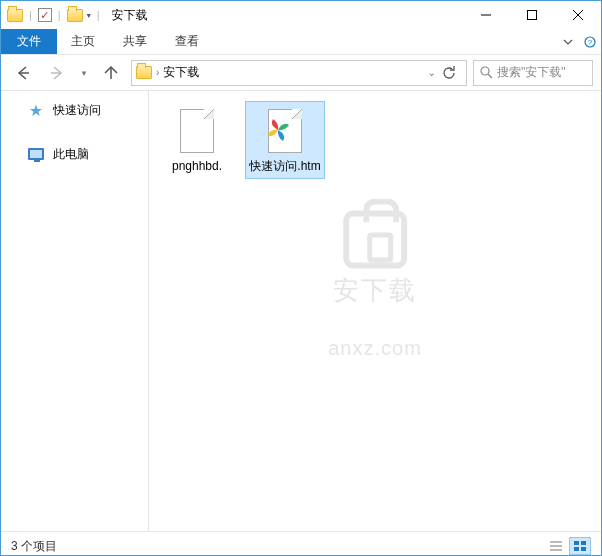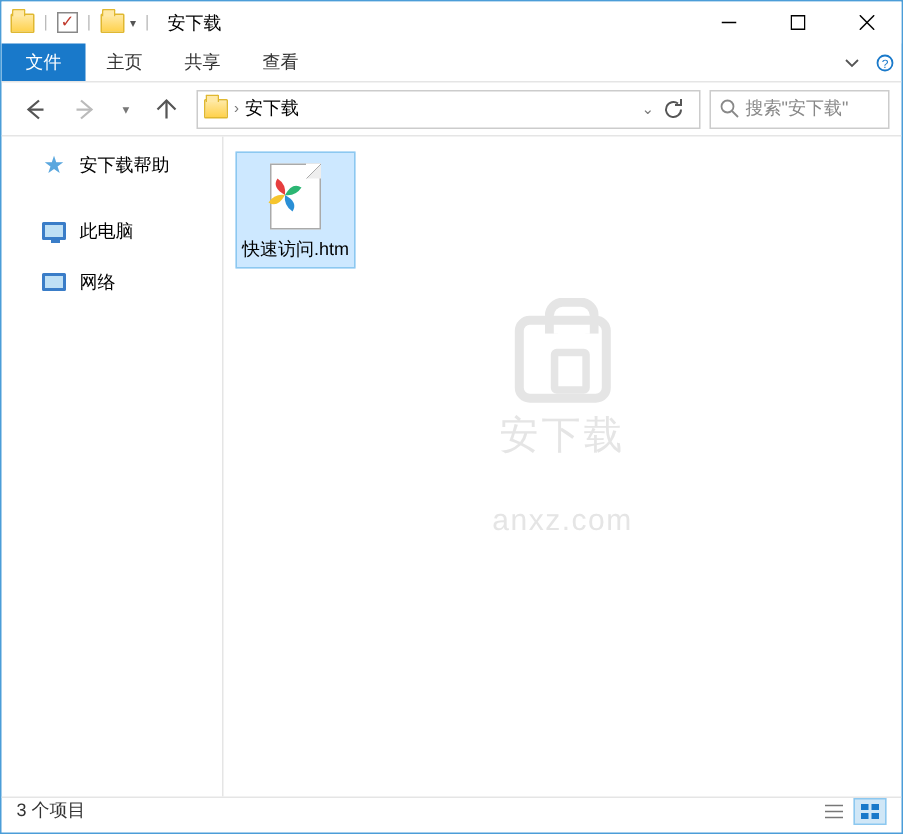--- a/index.html
+++ b/index.html
@@ -55,21 +55,21 @@
   .msi-disc { position:absolute; bottom:0; right:0; width:24px; height:24px; border-radius:50%; background: radial-gradient(circle,#fff 0 20%, #d8d8d8 21% 100%); border:1px solid #999; }
   .msi-box { position:absolute; bottom:0; left:4px; width:18px; height:14px; background:#f5e6a3; border:1px solid #c9a94e; }
 
   .watermark { position:absolute; top: 44%; left: 50%; transform: translate(-50%,-50%); text-align:center; color:#e5e5e5; pointer-events:none; user-select:none; }
   .wm-bag { width: 64px; height: 58px; margin: 0 auto 4px; border: 6px solid #e5e5e5; border-radius: 10px; position:relative; }
   .wm-bag::before { content:""; position:absolute; top:-18px; left:14px; width:24px; height:18px; border:6px solid #e5e5e5; border-bottom:none; border-radius: 12px 12px 0 0; }
   .wm-bag::after { content:""; position:absolute; top:16px; left:18px; width:16px; height:20px; border:5px solid #e5e5e5; border-radius:4px; }
   .wm-text1 { font-size: 26px; font-weight: 500; letter-spacing: 2px; }
   .wm-text2 { font-size: 20px; letter-spacing: 1px; margin-top: 29px; }
 
-  .statusbar { height: 24px; border-top: 1px solid #e5e5e5; display: flex; align-items: flex-start; padding: 0 10px; font-size: 12px; color: #333; }
+  .statusbar { height: 24px; border-top: 1px solid #e5e5e5; display: flex; align-items: flex-end; padding: 0 10px; font-size: 12px; color: #333; }
   .status-right { margin-left: auto; display:flex; gap:2px; }
   .viewbtn { width:22px; height:18px; border:1px solid transparent; display:flex; align-items:center; justify-content:center; color:#555; }
   .viewbtn.active { background:#d0e7f7; border-color:#8cc8f0; color:#1979ca; }
   .label { word-break: break-all; line-height: 1.2; }
 </style>
 </head>
 <body>
 
 <div class="titlebar">
   <div class="titlebar-left">
@@ -159,40 +159,40 @@
         <line x1="8" y1="8" x2="12" y2="12" stroke="#888" stroke-width="1.2"></line>
       </svg>
     <span>搜索"安下载"</span>
   </div>
 </div>
 
 <div class="body">
   <div class="sidebar">
     <div class="side-item">
       <span class="side-icon star-icon">★</span>
-      <span>安下载帮助</span>
+      <span>快速访问</span>
     </div>
     <div style="height:10px"></div>
     <div style="height:8px"></div>
     <div class="side-item">
       <span class="side-icon">
           <span class="pc-icon"></span>
         </span>
       <span>此电脑</span>
     </div>
     <div style="height:8px"></div>
-    <div class="side-item">
-      <span class="side-icon">
-          <span class="net-icon"></span>
-        </span>
-      <span>网络</span>
-    </div>
   </div>
 
   <div class="content">
+    <div class="file-item">
+      <div class="file-icon-wrap">
+        <div class="page-icon"></div>
+      </div>
+      <div class="label">pnghhbd.</div>
+    </div>
 
     <div class="file-item selected">
       <div class="file-icon-wrap">
         <div class="page-icon"></div>
         <svg class="pinwheel" viewBox="0 0 26 26">
           <path d="M13 13 Q4 8 8 2 Q14 6 13 13" fill="#e63e3e"></path>
           <path d="M13 13 Q18 4 24 8 Q20 14 13 13" fill="#2bb673"></path>
           <path d="M13 13 Q22 18 18 24 Q12 20 13 13" fill="#2a8fd6"></path>
           <path d="M13 13 Q8 22 2 18 Q6 12 13 13" fill="#f6c52e"></path>
         </svg>

